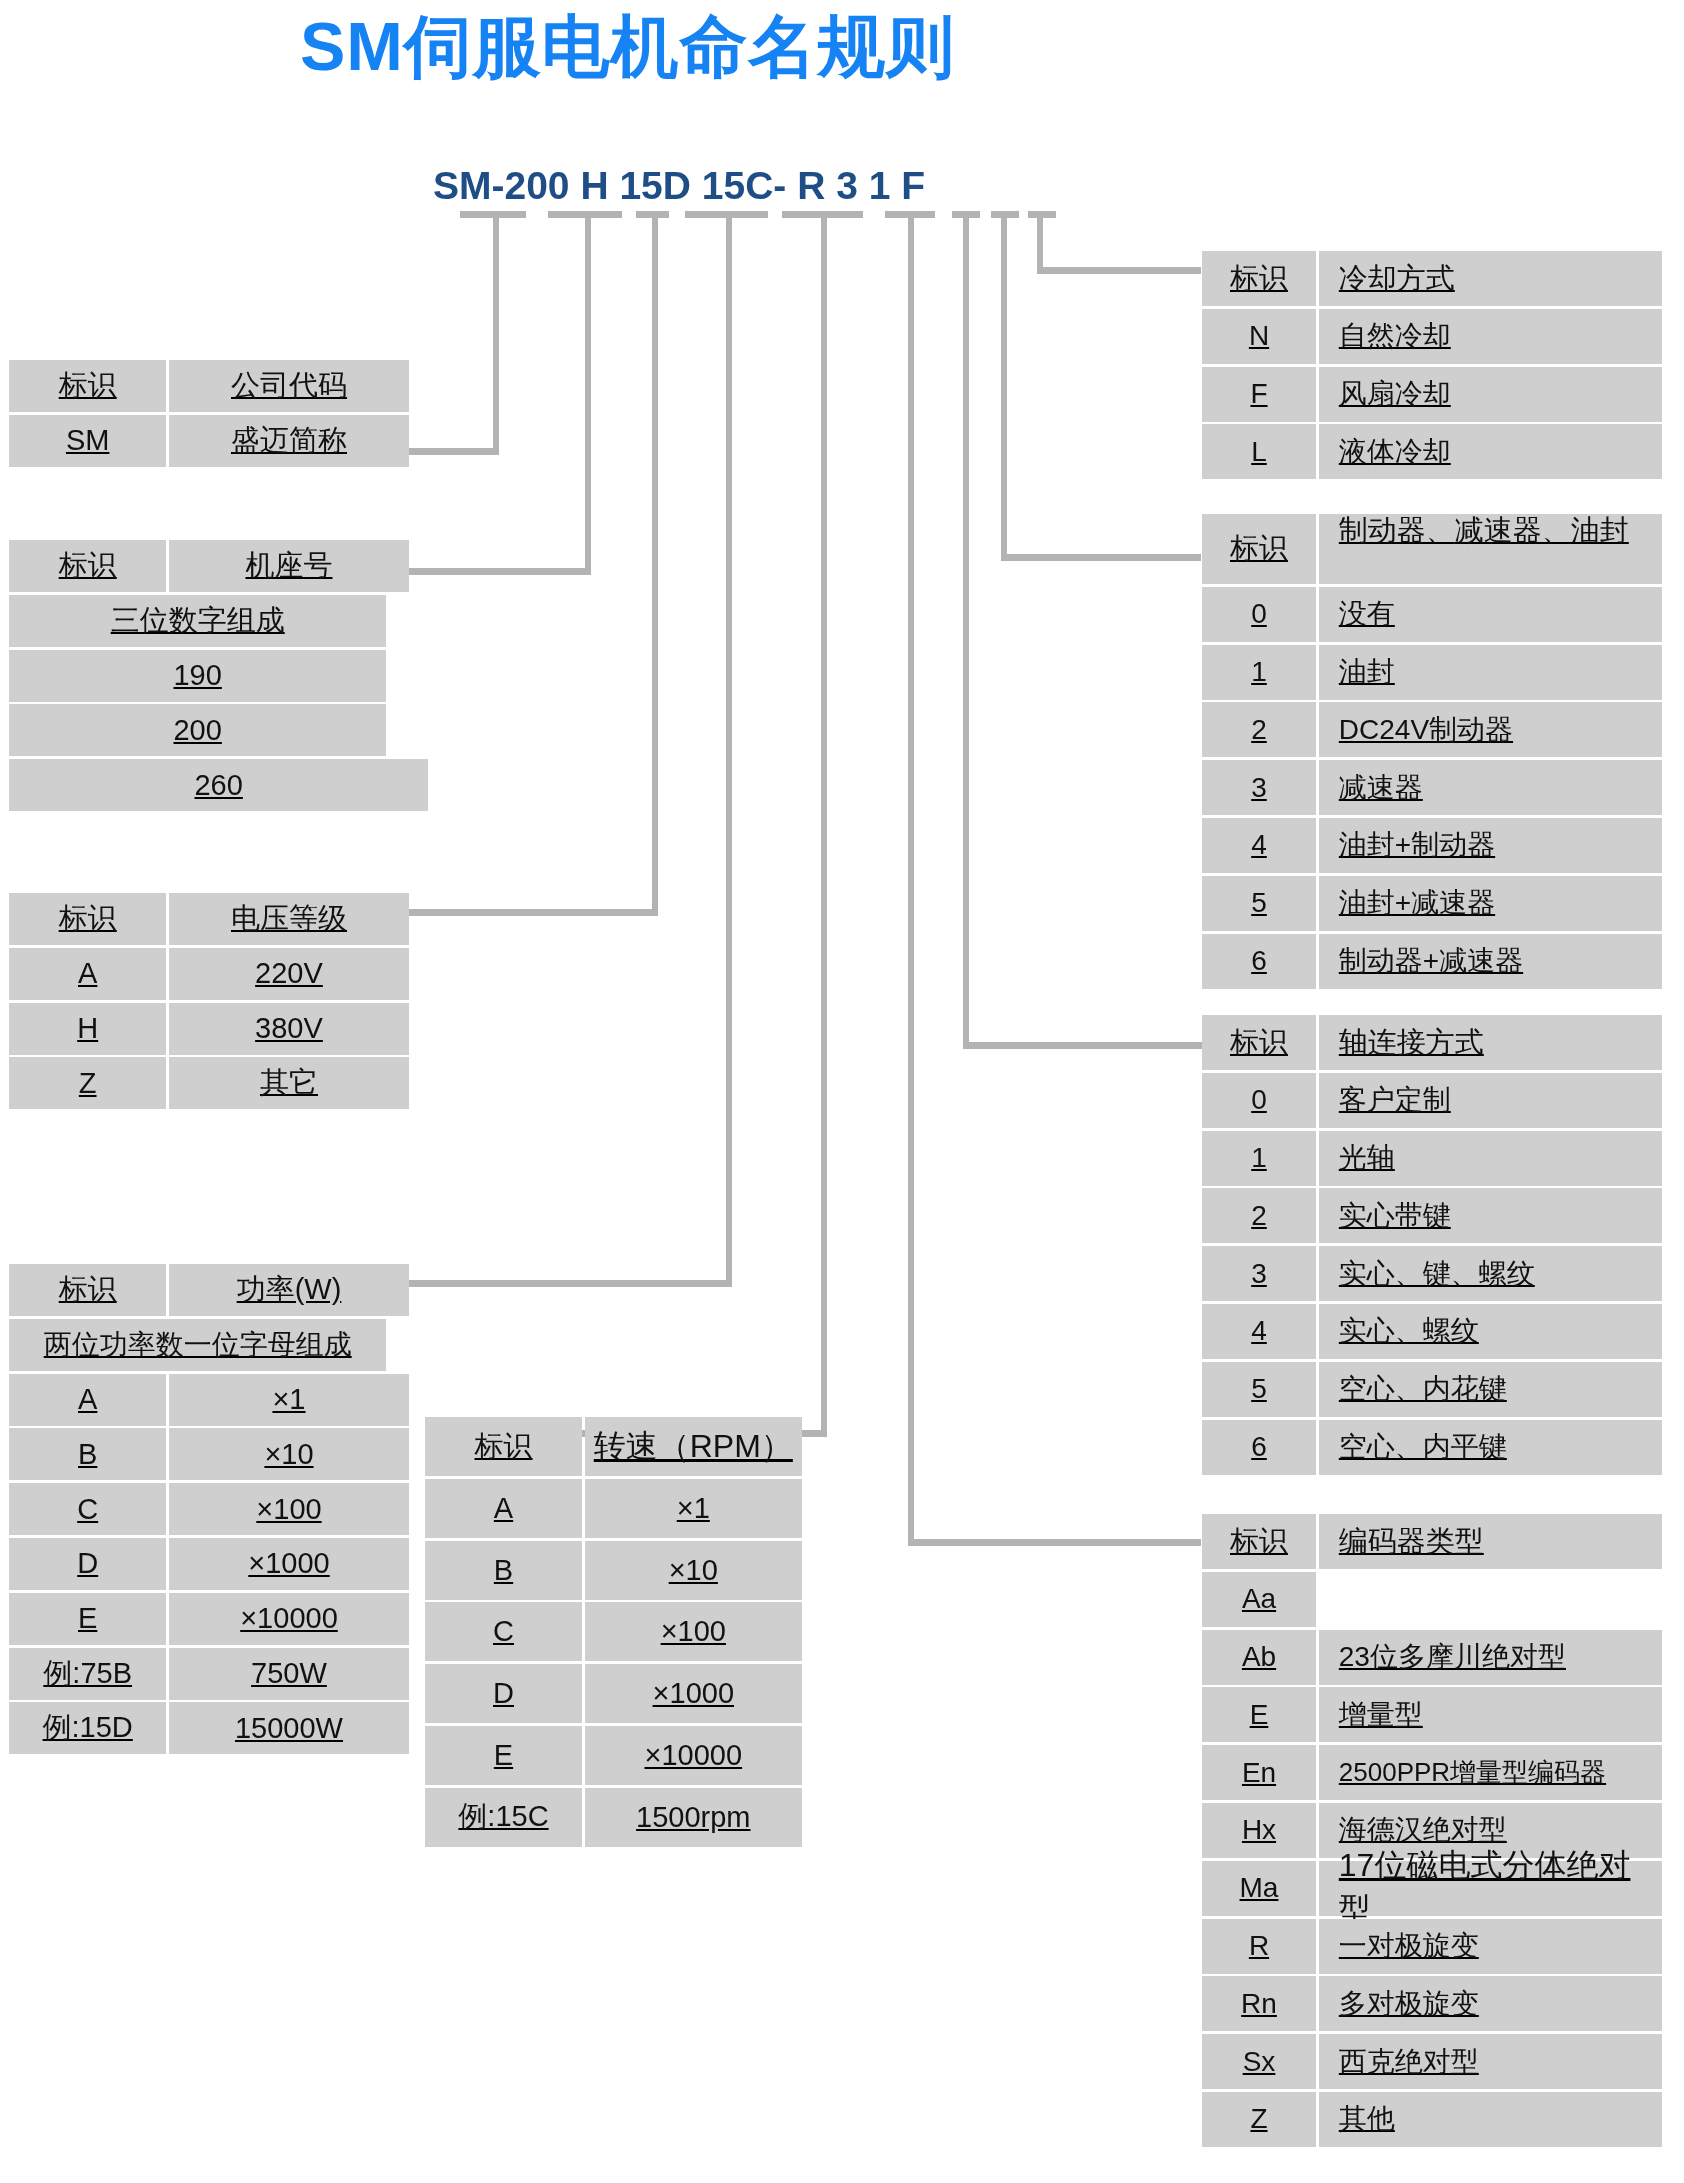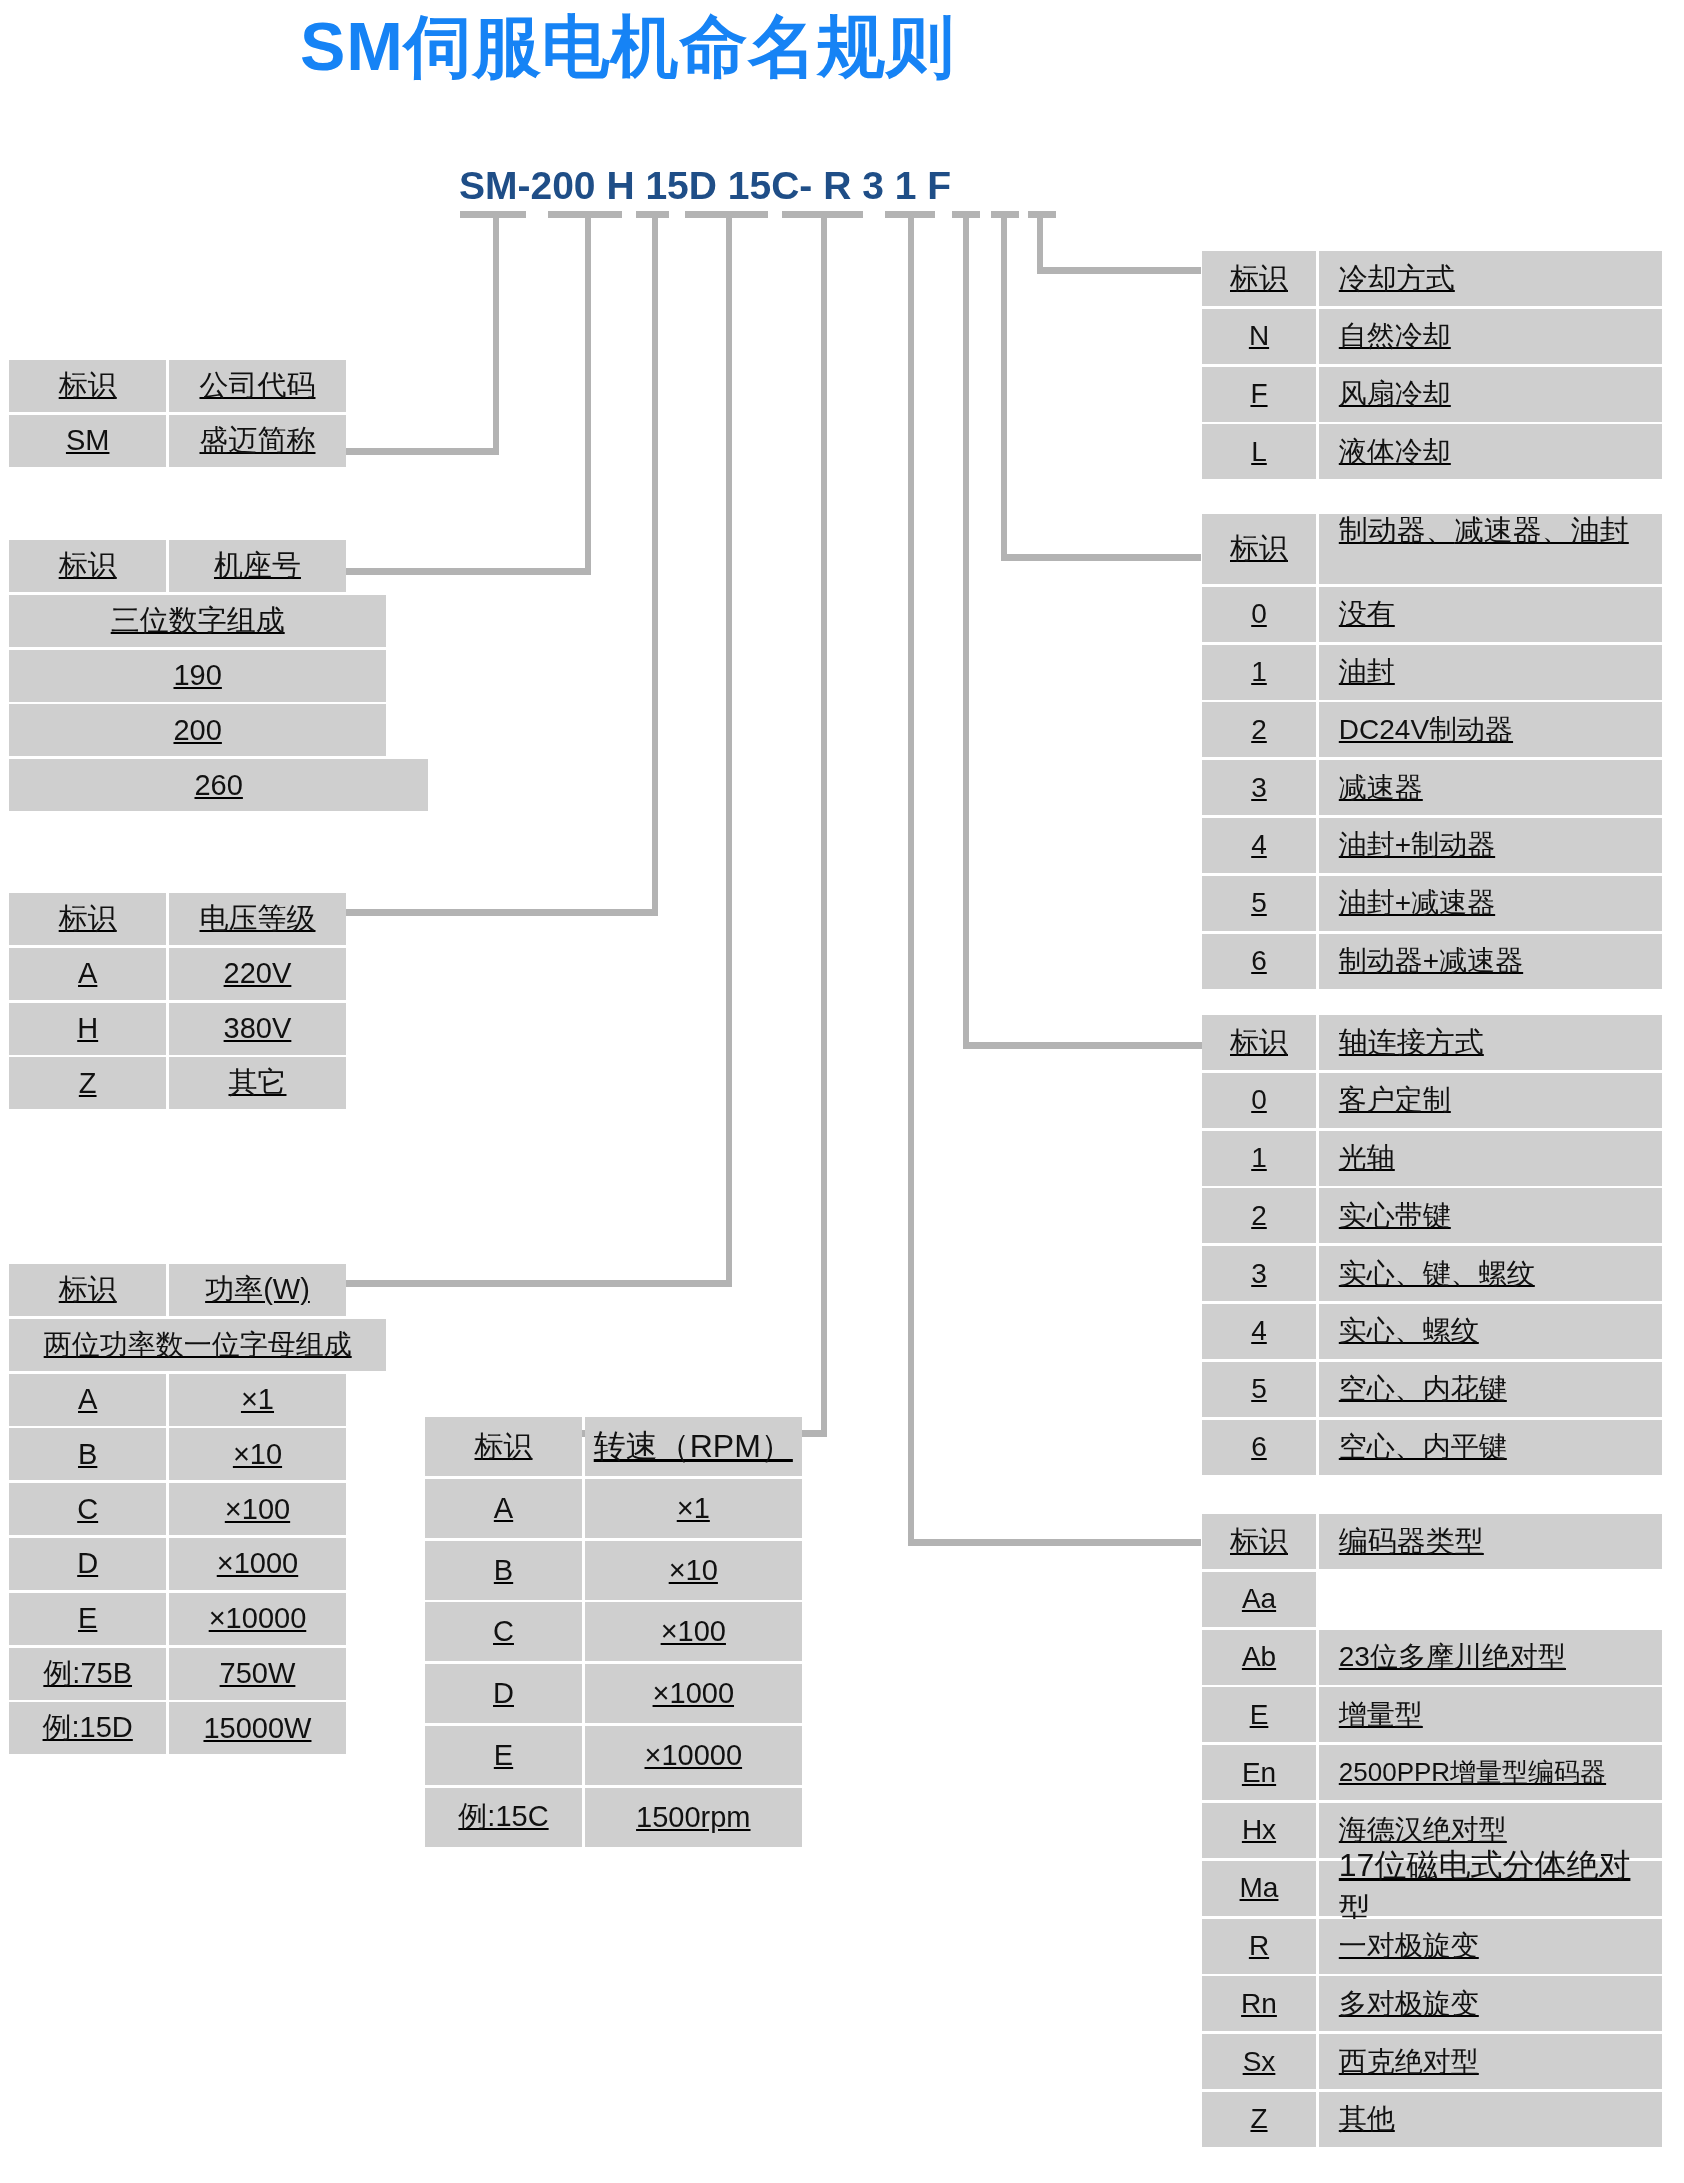--- a/index.html
+++ b/index.html
@@ -12,21 +12,21 @@
 
   
   .title{
     position:absolute;left:300px;top:1.8px;
     font-size:68px;font-weight:bold;color:#1683f5;
     letter-spacing:0.9px;white-space:nowrap;
   }
 
   
   .code{
-    position:absolute;left:459px;top:164px;
+    position:absolute;left:433px;top:164px;
     font-size:39px;font-weight:bold;color:#1f4e87;
     white-space:nowrap;letter-spacing:0px;
   }
 
   
   .hline{position:absolute;background:#b3b3b3;height:6.5px;}
   .vline{position:absolute;background:#b3b3b3;width:5.5px;}
 
   
   .tbl{position:absolute;text-decoration:underline;}
@@ -37,21 +37,21 @@
     background:#cfcfcf;color:#111111;
     display:flex;align-items:center;justify-content:center;
     box-sizing:border-box;
   }
   .cell.l{justify-content:flex-start;padding-left:20px;}
   .gap{width:2.8px;flex:0 0 2.8px;background:transparent;}
   .full{justify-content:center;}
 
   
   .t-left .c1{width:157px;}
-  .t-left .c2{width:177px;}
+  .t-left .c2{width:240px;}
   .t-left .row{height:52px;}
   .t-left .cell{font-size:29px;}
   .t-left .hdrrow .cell{font-size:29px;}
 
   
   .t-rpm .c1{width:157px;}
   .t-rpm .c2{width:217px;}
   .t-rpm .row{height:59px;}
   .t-rpm .cell{font-size:29px;}
 

